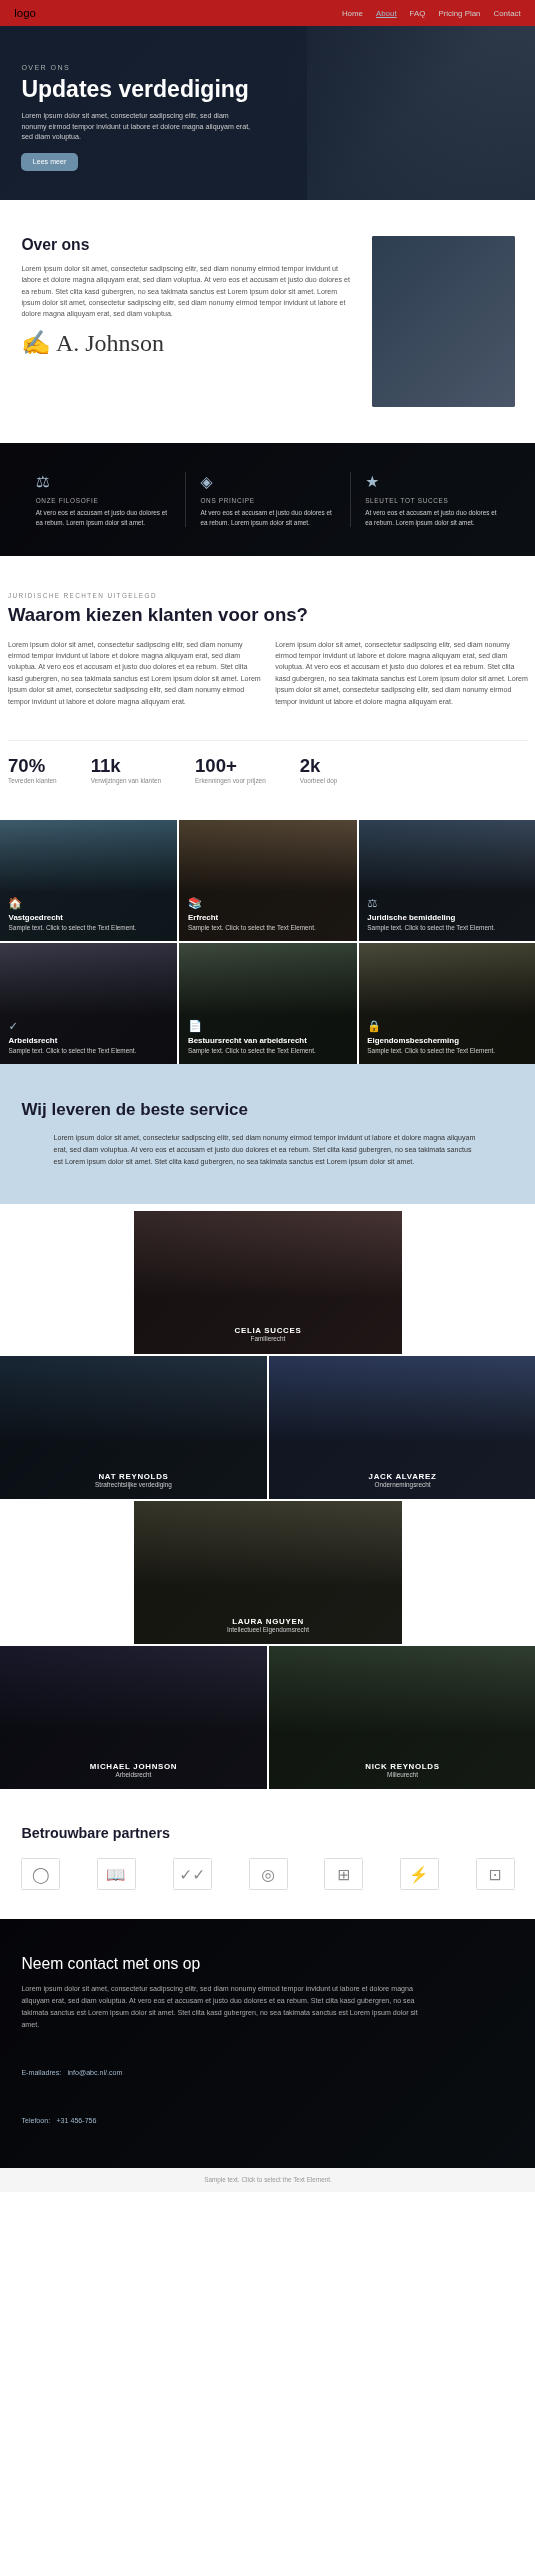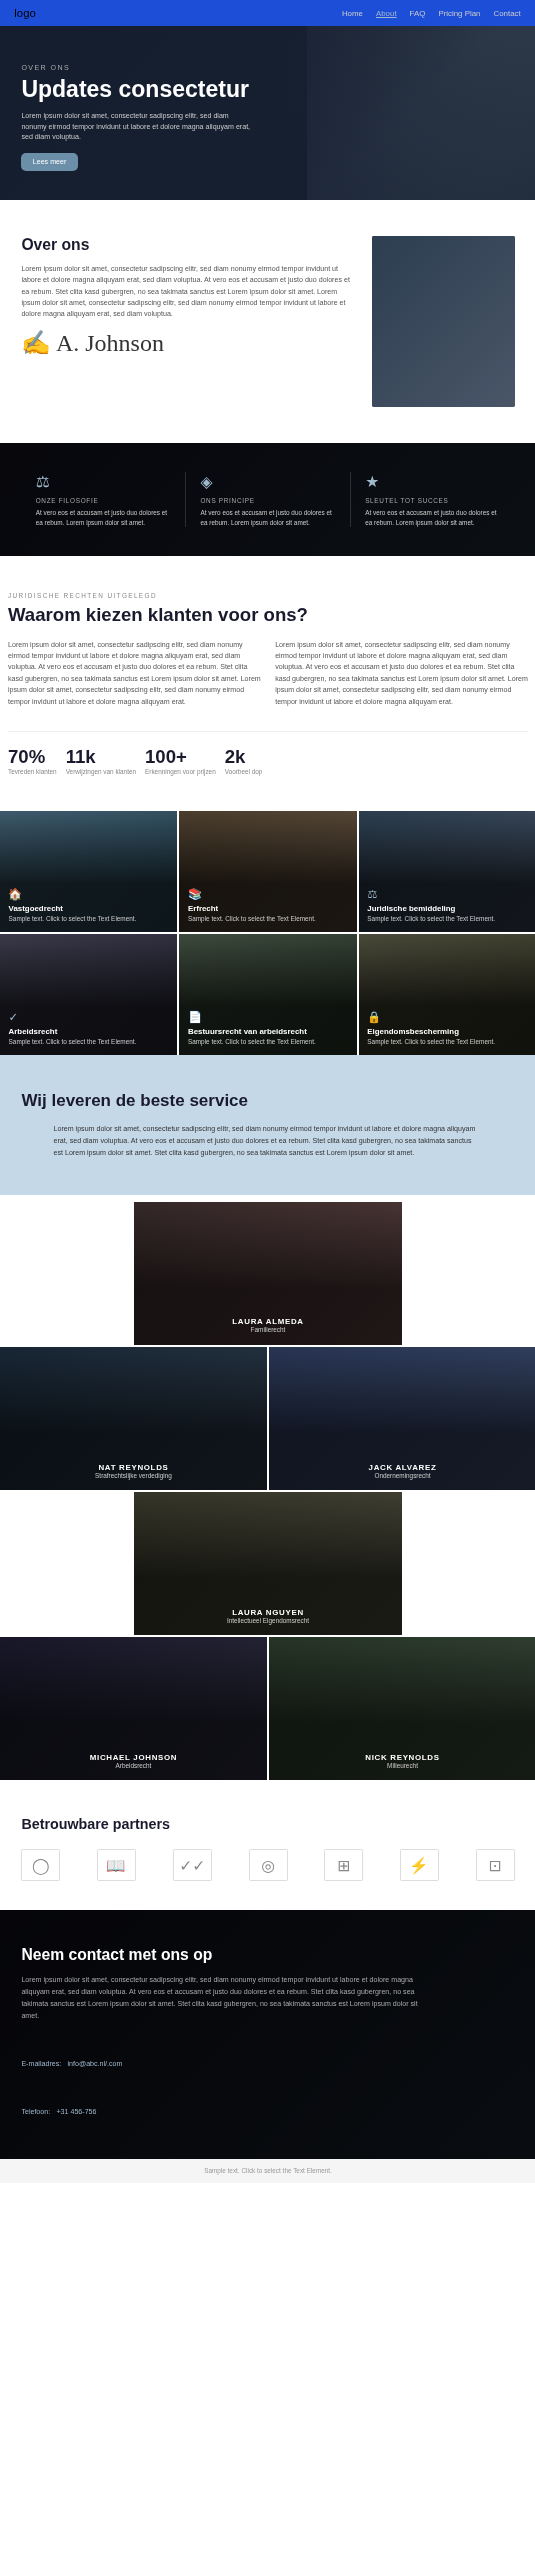--- a/index.html
+++ b/index.html
@@ -1,21 +1,21 @@
 <!DOCTYPE html>
 <html style="font-size:11.4px"><head>
   <meta charset="utf-8">
   <style>
     * { margin: 0; padding: 0; box-sizing: border-box; }
     body { font-family: Arial, sans-serif; width: 536px; overflow-x: hidden; background: #fff; }
 
     
     nav {
       display: flex; align-items: center; justify-content: space-between;
-      padding: 7.1px 14.3px; background: #1d4ed8; position: absolute; top: 0; left: 0; right: 0; z-index: 10;
+      padding: 7.1px 14.3px; background: #b91c1c; position: absolute; top: 0; left: 0; right: 0; z-index: 10;
     }
     .nav-links { display: flex; gap: 13px; }
     .nav-links a { color: #ccc; font-size: 7.9px; text-decoration: none; }
     .nav-links a.active { color: #a0b8cc; text-decoration: underline; }
 
     
     .hero {
       position: relative; height: 200px;
       background: linear-gradient(rgba(0,0,0,0.55), rgba(0,0,0,0.55)),
         linear-gradient(135deg, #2c3e50 0%, #4a5568 50%, #2c3e50 100%);
@@ -64,21 +64,21 @@
     .banner-icon { font-size: 15.7px; color: #a0b8cc; margin-bottom: 5.7px; }
     .banner-label { color: #aaa; font-size: 6.4px; letter-spacing: 0.7px; margin-bottom: 4.3px; }
     .banner-item p { color: #ccc; font-size: 6.4px; line-height: 1.5; }
 
     
     .why-section { padding: 36px 8px; }
     .why-section .sub-label { color: #888; font-size: 6.4px; letter-spacing: 1.4px; margin-bottom: 4.3px; }
     .why-section h2 { font-size: 18.6px; font-weight: 700; color: #1a1a2e; margin-bottom: 14.3px; }
     .why-cols { display: flex; gap: 14.3px; }
     .why-col { flex: 1; font-size: 7.1px; color: #555; line-height: 1.6; }
-    .stats-row { display: flex; gap: 9px; margin-top: 23px; padding-top: 14.3px; border-top: 0.7px solid #eee; }
+    .stats-row { display: flex; gap: 34px; margin-top: 32px; padding-top: 14.3px; border-top: 0.7px solid #eee; }
     .stat { text-align: left; }
     .stat-num { font-size: 18.6px; font-weight: 700; color: #1a1a2e; }
     .stat-label { font-size: 6.4px; color: #888; }
 
     
     .services-grid { display: grid; grid-template-columns: repeat(3, 1fr); gap: 2.1px; }
     .service-card {
       position: relative; height: 121px; overflow: hidden; cursor: pointer;
       background: linear-gradient(135deg, #2c3e50 0%, #4a5568 100%);
     }
@@ -125,21 +125,21 @@
       width: 39px; height: 32px; display: flex; align-items: center; justify-content: center;
       color: #888; font-size: 15.7px; border: 0.7px solid #ddd; border-radius: 1.4px;
     }
 
     
     .contact-section {
       background: linear-gradient(rgba(0,0,0,0.8), rgba(0,0,0,0.8)),
         linear-gradient(135deg, #1a1a2e 0%, #2c3e50 100%);
       padding: 36px 21.4px; color: #ccc;
     }
-    .contact-section h2 { font-size: 15.7px; font-weight: 700; color: #fff; margin-bottom: 10px; }
+    .contact-section h2 { font-size: 15.7px; font-weight: 400; color: #fff; margin-bottom: 10px; }
     .contact-section p { font-size: 7.1px; line-height: 1.7; color: #aaa; margin-bottom: 14.3px; max-width: 414px; }
     .contact-info p { font-size: 7.1px; color: #ccc; margin-bottom: 4.3px; margin-top: 36px; }
     .contact-info span { color: #a0b8cc; }
 
     
     .footer-sample {
       text-align: center; padding: 8.6px; background: #f5f5f5;
       font-size: 6.4px; color: #999;
     }
 
@@ -171,21 +171,21 @@
     <a>Pricing Plan</a>
     <a>Contact</a>
   </div>
 </nav>
 
 <section class="hero">
   <div class="hero-bg-image"></div>
   <div class="hero-overlay"></div>
   <div class="hero-content">
     <div class="hero-over-ons">OVER ONS</div>
-    <h1>Updates consectetur</h1>
+    <h1>Updates verdediging</h1>
     <p>Lorem ipsum dolor sit amet, consectetur sadipscing elitr, sed diam nonumy eirmod tempor invidunt ut labore et dolore magna aliquyam erat, sed diam voluptua.</p>
     <button class="btn-primary">Lees meer</button>
   </div>
 </section>
 
 <section class="about-section">
   <div class="about-text">
     <h2>Over ons</h2>
     <p>Lorem ipsum dolor sit amet, consectetur sadipscing elitr, sed diam nonumy eirmod tempor invidunt ut labore et dolore magna aliquyam erat, sed diam voluptua. At vero eos et accusam et justo duo dolores et ea rebum. Stet clita kasd gubergren, no sea takimata sanctus est Lorem ipsum dolor sit amet. Lorem ipsum dolor sit amet, consectetur sadipscing elitr, sed diam nonumy eirmod tempor invidunt ut labore et dolore magna aliquyam erat, sed diam voluptua.</p>
     <div class="signature">✍ A. Johnson</div>
@@ -295,21 +295,21 @@
 </section>
 
 <section class="team-section">
   <div class="team-grid">
 
     <div style="grid-column: 1 / -1; display: flex; justify-content: center; gap: 2.1px;">
       <div class="team-card" style="width: 50%;">
         <div class="team-card-bg tc-1"></div>
         <div class="team-card-overlay"></div>
         <div class="team-card-label">
-          <h4>LAURA ALMEDA</h4>
+          <h4>CELIA SUCCES</h4>
           <p>Familierecht</p>
         </div>
       </div>
     </div>
 
     <div class="team-card">
       <div class="team-card-bg tc-3"></div>
       <div class="team-card-overlay"></div>
       <div class="team-card-label">
         <h4>NAT REYNOLDS</h4>

